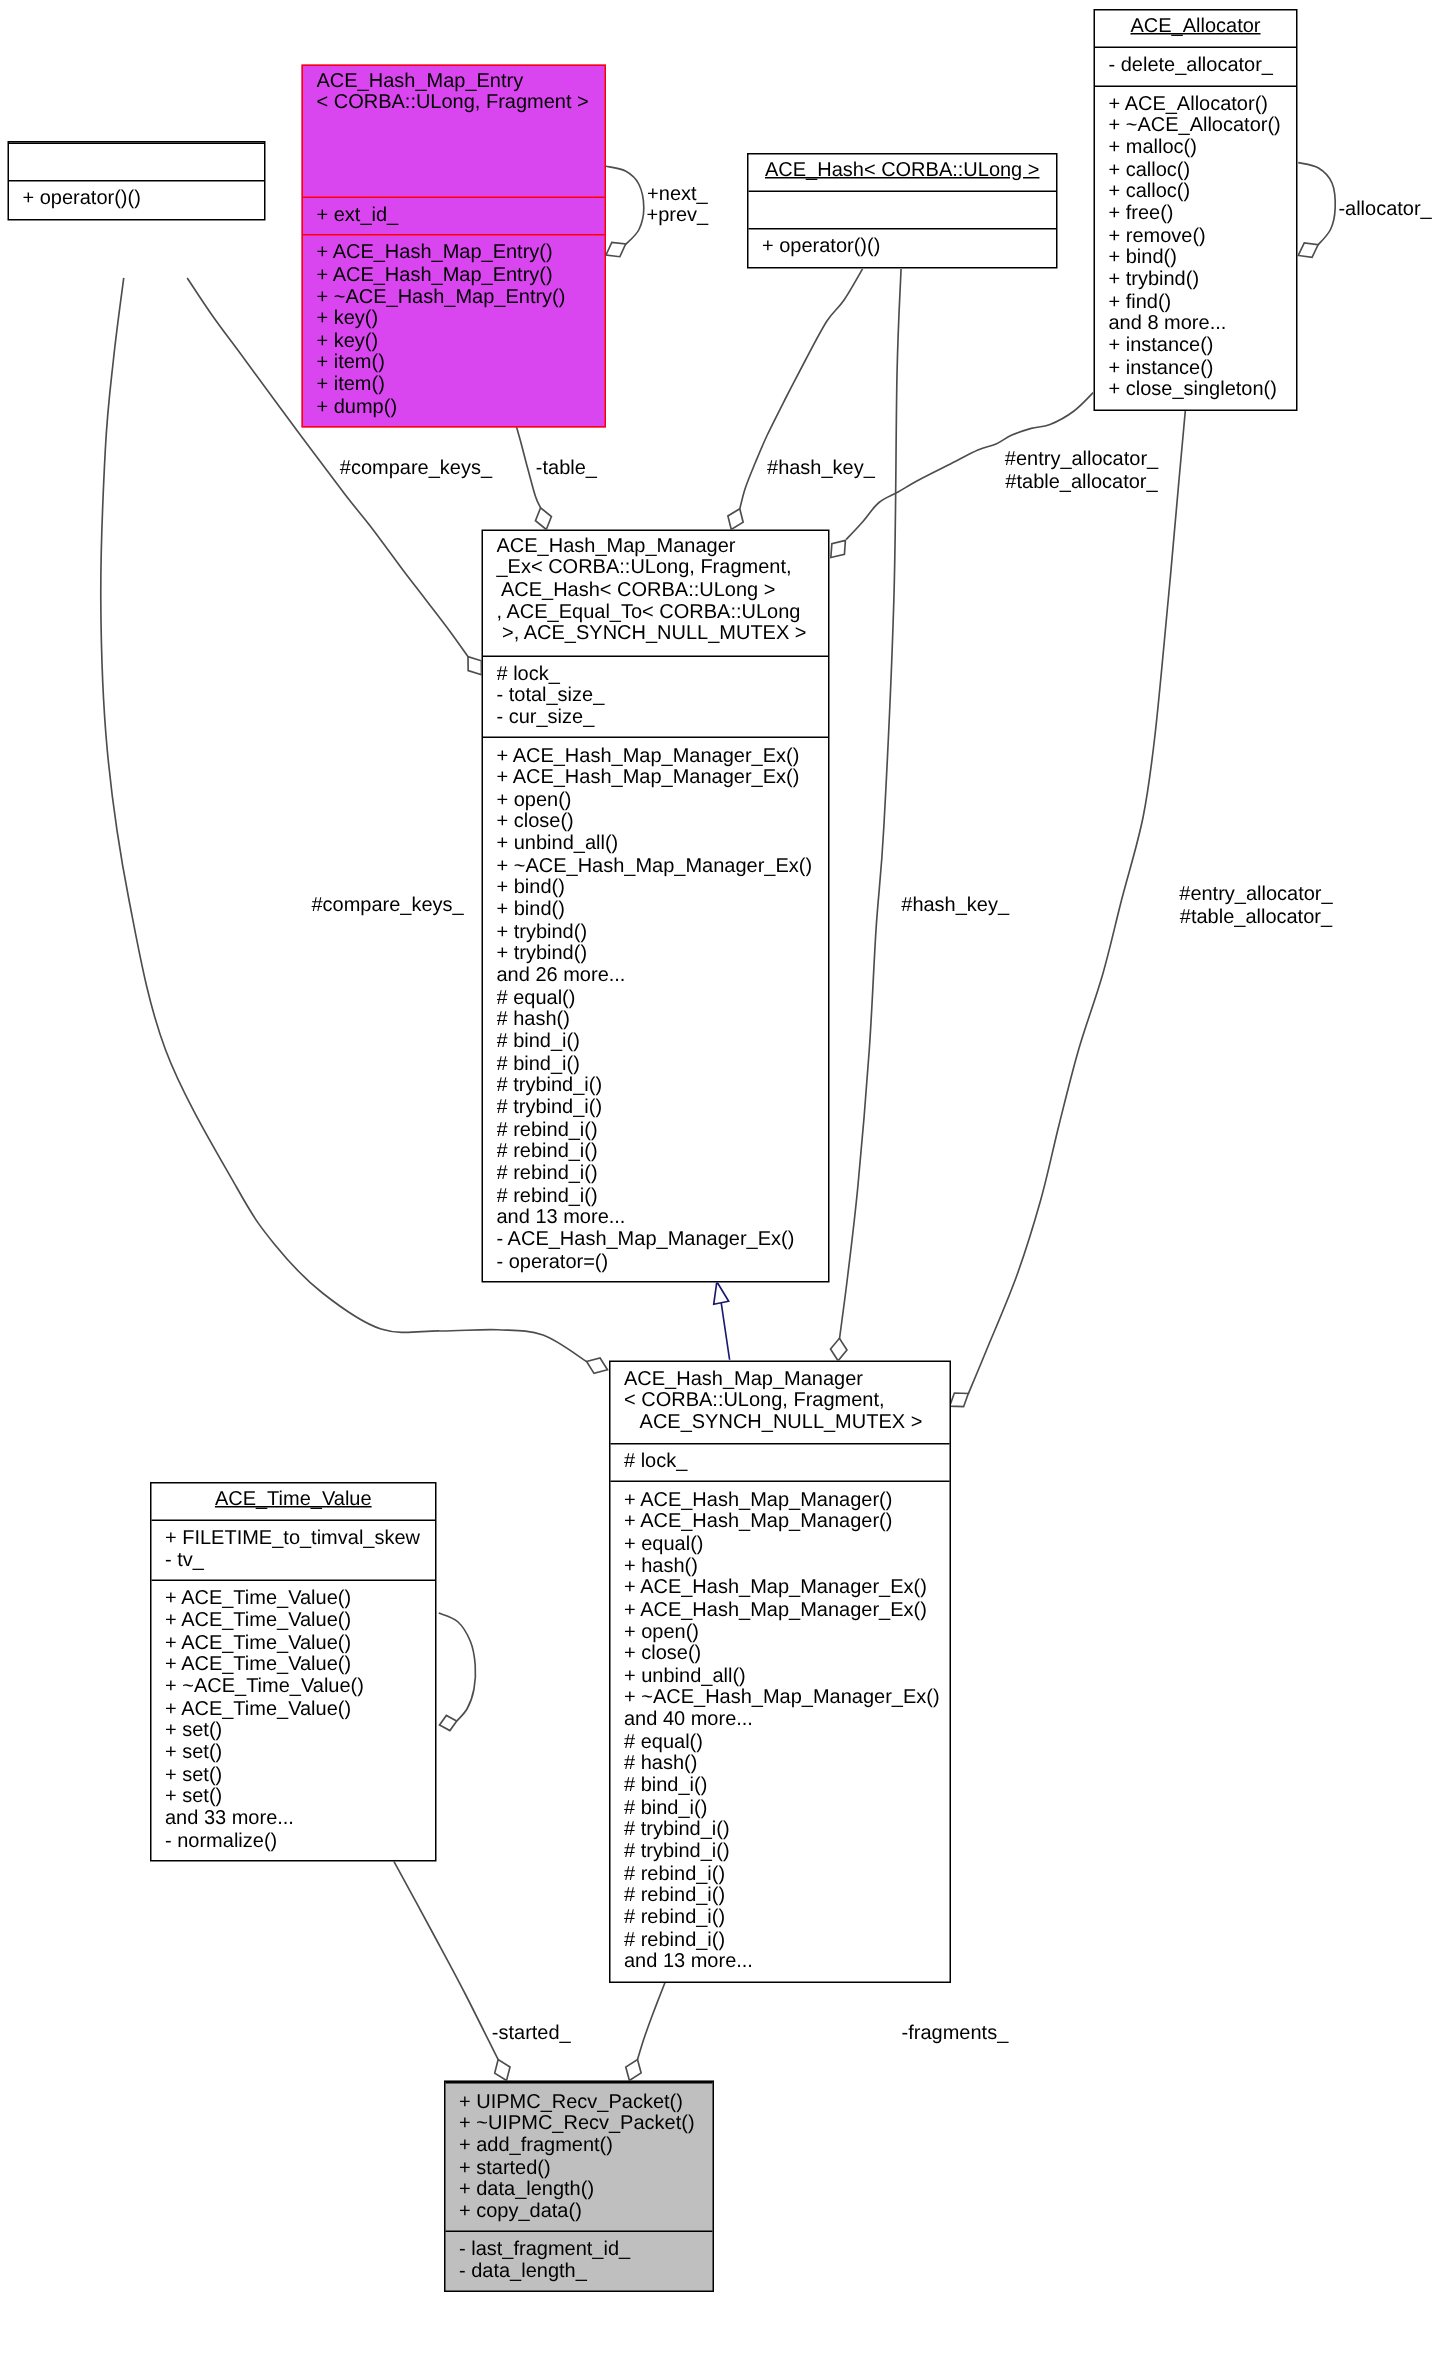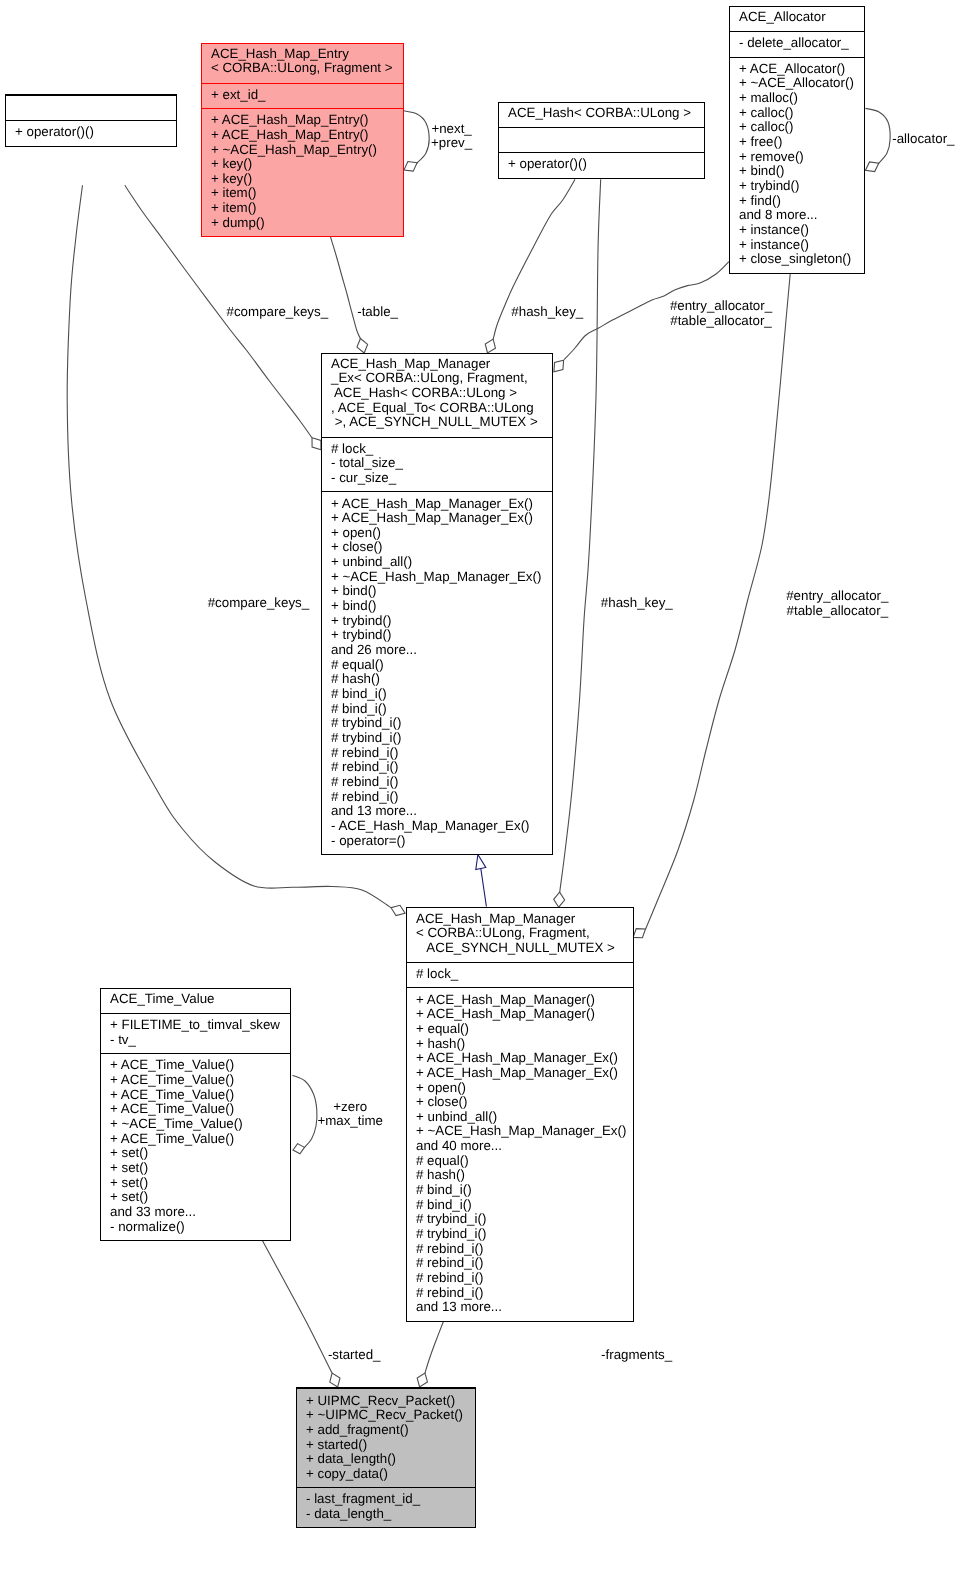--- a/index.html
+++ b/index.html
@@ -7,21 +7,21 @@
   body{width:960px;height:1573px;position:relative;overflow:hidden;
        font-family:"Liberation Sans",sans-serif;font-size:13.33px;color:#000;
        -webkit-font-smoothing:antialiased;text-rendering:geometricPrecision;}
   #stage{position:absolute;left:0;top:0;width:960px;height:1573px;}
   svg#edges{position:absolute;left:0;top:0;width:960px;height:1573px;}
   .node{position:absolute;box-sizing:border-box;background:#ffffff;}
   .node .sec{box-sizing:border-box;position:relative;}
   .sec>div,.elabel{transform:translateZ(0);}
   .ttl{white-space:pre;line-height:14.66px;}
   .ttl .l1{text-align:left;}
-  .ttl .lc{}
+  .ttl .lc{text-align:center;text-decoration:underline;}
   .sec .r{white-space:pre;line-height:14.66px;text-align:left;}
   .elabel{position:absolute;white-space:pre;line-height:14.66px;font-size:13.33px;}
 </style>
 </head>
 <body>
 
 <div id="stage">
   <svg id="edges" viewBox="0 0 960 1573">
       <g>
         <path d="M124.8,185.3 C127.7,189.6 135.6,201.9 142.0,211.0 C148.4,220.1 154.1,227.3 163.4,240.0 C172.7,252.7 186.8,272.0 198.0,287.0 C209.2,302.0 222.3,319.5 230.3,330.0 C238.4,340.5 239.9,341.7 246.3,350.0 C252.7,358.3 262.5,371.8 268.6,380.0 C274.8,388.2 278.0,392.2 283.2,399.0 C288.4,405.8 295.2,414.5 300.0,421.0 C304.8,427.5 310.0,435.0 312.0,437.8" fill="none" stroke="#4d4d4d" stroke-width="1.1"></path>
@@ -77,23 +77,23 @@
       </g>
     </svg>
 <div class="node" style="left: 5px; top: 93.9px; width: 172px; background: rgb(255, 255, 255); border: 1px solid rgb(0, 0, 0);">
       <div class="sec attrs" style="padding: 4.15px 9px 6.55px; height: 25.36px; overflow: hidden; border-top: 1px solid rgb(0, 0, 0);">
         <div class="r">&nbsp;</div>
       </div>
       <div class="sec rows" style="padding: 4.15px 9px 6.55px; height: 25.36px; overflow: hidden; border-top: 1px solid rgb(0, 0, 0);">
         <div class="r">+ operator()()</div>
       </div>
     </div>
-    <div class="node" style="left: 201px; top: 42.7px; width: 203px; background: #fca5a5; border: 1px solid rgb(255, 0, 0);">
+    <div class="node" style="left: 201px; top: 42.7px; width: 203px; background: #d946ef; border: 1px solid rgb(255, 0, 0);">
       <div class="sec ttl" style="padding: 3.15px 9px 6.55px; height: 39.02px; overflow: hidden;"><div class="l1">ACE_Hash_Map_Entry</div><div class="l1">&lt; CORBA::ULong, Fragment &gt;</div></div>
-      <div class="sec attrs" style="padding: 4.15px 9px 6.55px; height: 25.36px; overflow: hidden; border-top: 1px solid rgb(255, 0, 0);">
+      <div class="sec attrs" style="padding: 4.15px 9px 6.55px; height: 25.36px; overflow: hidden; border-top: 1px solid rgb(255, 0, 0); margin-top: 48px;">
         <div class="r">+ ext_id_</div>
       </div>
       <div class="sec rows" style="padding: 4.15px 9px 6.55px; height: 127.98px; overflow: hidden; border-top: 1px solid rgb(255, 0, 0);">
         <div class="r">+ ACE_Hash_Map_Entry()</div>
         <div class="r">+ ACE_Hash_Map_Entry()</div>
         <div class="r">+ ~ACE_Hash_Map_Entry()</div>
         <div class="r">+ key()</div>
         <div class="r">+ key()</div>
         <div class="r">+ item()</div>
         <div class="r">+ item()</div>
@@ -235,17 +235,15 @@
     <div class="elabel" style="left: 723.4px; width: 400px; text-align: center; top: 131.9px; white-space: pre;">-allocator_</div>
     <div class="elabel" style="left: 77.3px; width: 400px; text-align: center; top: 304.7px; white-space: pre;">#compare_keys_</div>
     <div class="elabel" style="left: 177.6px; width: 400px; text-align: center; top: 305.2px; white-space: pre;">-table_</div>
     <div class="elabel" style="left: 347.3px; width: 400px; text-align: center; top: 304.7px; white-space: pre;">#hash_key_</div>
     <div class="elabel" style="left: 521px; width: 400px; text-align: center; top: 299px; white-space: pre;">#entry_allocator_
 #table_allocator_</div>
     <div class="elabel" style="left: 58.4px; width: 400px; text-align: center; top: 595.6px; white-space: pre;">#compare_keys_</div>
     <div class="elabel" style="left: 436.8px; width: 400px; text-align: center; top: 595.6px; white-space: pre;">#hash_key_</div>
     <div class="elabel" style="left: 637.3px; width: 400px; text-align: center; top: 589.3px; white-space: pre;">#entry_allocator_
 #table_allocator_</div>
-    <div class="elabel" style="left: 150.2px; width: 400px; text-align: center; top: 1099.8px; white-space: pre;">+zero
-+max_time</div>
     <div class="elabel" style="left: 154.2px; width: 400px; text-align: center; top: 1347.6px; white-space: pre;">-started_</div>
     <div class="elabel" style="left: 272.2px; width: 400px; text-align: right; top: 1347.6px; white-space: pre;">-fragments_</div>
   </div>
 
 </body></html>

